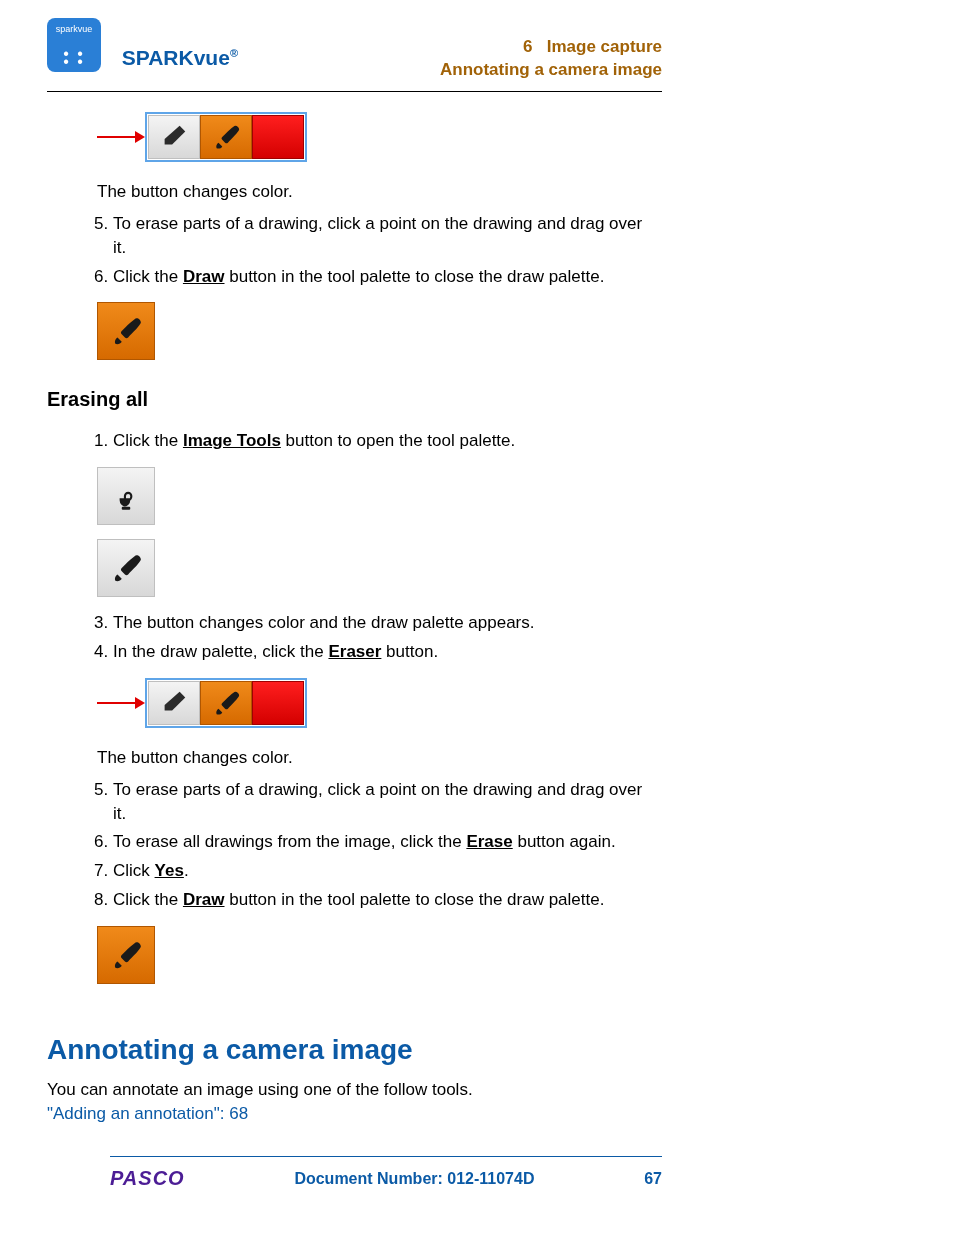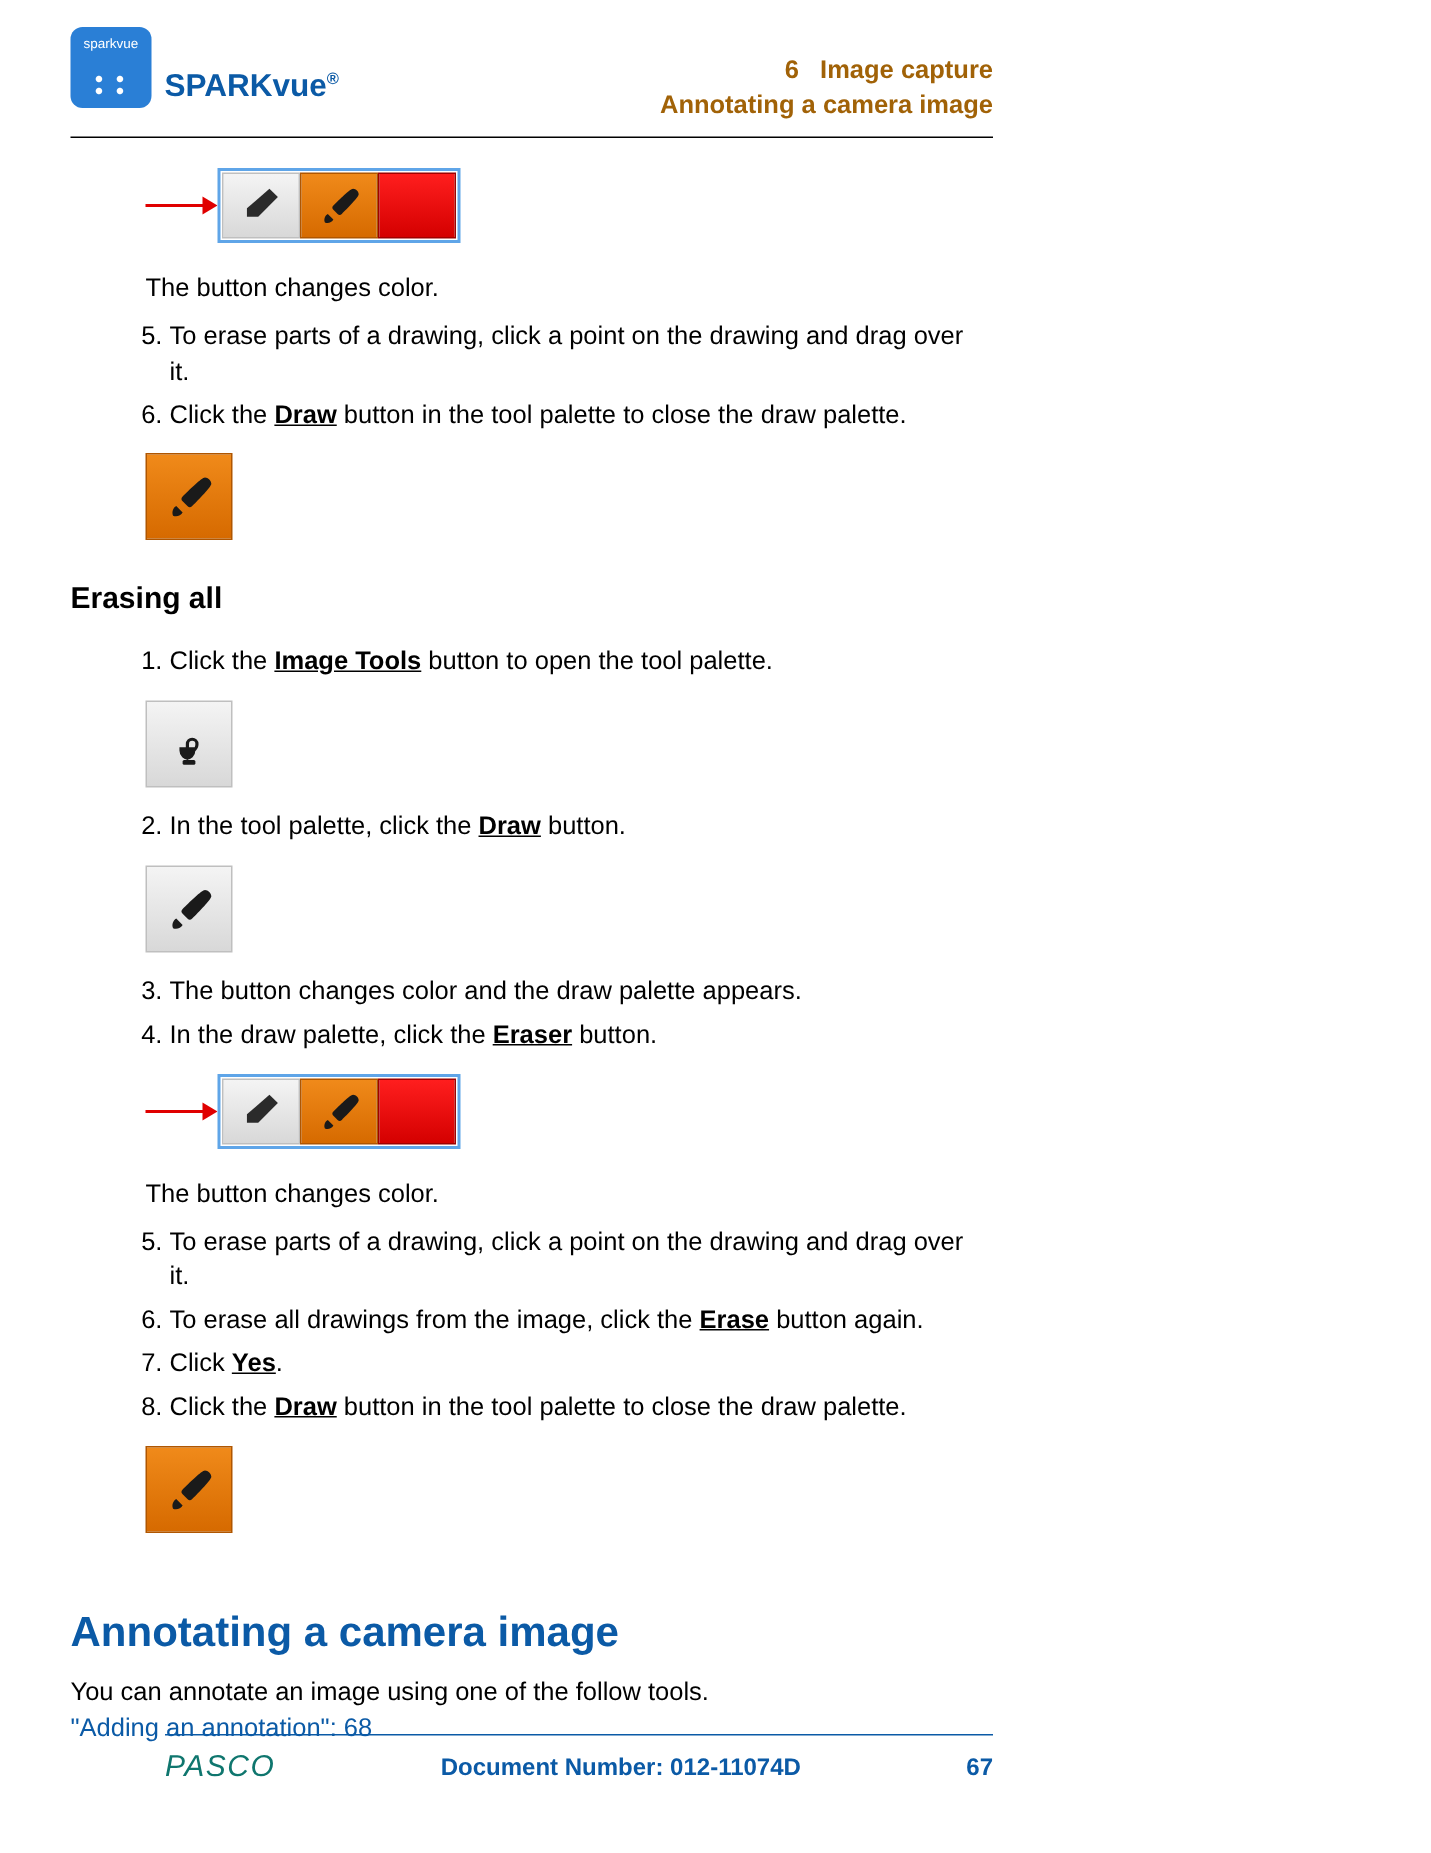--- a/index.html
+++ b/index.html
@@ -32,21 +32,21 @@
     font-size: 9px;
     text-align: center;
   }
   .logo .wordmark { display:block; padding-top:6px; font-size:9px; }
   .logo .dots { position:absolute; bottom:6px; left:0; right:0; text-align:center; font-size:16px; line-height:8px; letter-spacing:2px; }
   .brand {
     display: inline-block;
     color: #0b5aa6;
     font-weight: bold;
     font-size: 21px;
-    margin-left: 4px;
+    margin-left: 16px;
     line-height: 70px;
     vertical-align: top;
   }
   .brand sup { font-size: 11px; }
   .breadcrumb {
     position: absolute;
     top: 18px;
     right: 0;
     text-align: right;
     color: #a16207;
@@ -66,21 +66,21 @@
   a.xref { color: #0b5aa6; text-decoration: none; }
   b.ui { font-weight: bold; text-decoration: underline; }
   .footer {
     position: absolute;
     bottom: 45px;
     left: 110px;
     right: 110px;
   }
   .footer-rule { border:none; border-top:1px solid #0b5aa6; margin-bottom:10px; }
   .footer-row { display:flex; align-items:center; justify-content:space-between; color:#0b5aa6; font-weight:bold; font-size:16px; }
-  .footer-logo { font-style: italic; font-weight: normal; font-size:20px; color:#0f766e; letter-spacing:1px; }
+  .footer-logo { font-style: italic; font-weight: bold; font-size:20px; color:#4c1d95; letter-spacing:1px; }
   
   .toolbar3 {
     display: inline-flex;
     border: 2px solid #5fa5e8;
     background:#fff;
     padding:1px;
   }
   .sq {
     width: 52px;
     height: 44px;
@@ -184,25 +184,20 @@
     </ol>
     <div class="indent">
       <span class="single-icon grey-bg">
         <svg viewBox="0 0 32 32" width="34" height="34">
           <path d="M16 26a6 6 0 0 1-6-6v-2h4v-2a4 4 0 0 1 8 0c0 4-3 4-3 7h-1c0-4 2-4 2-7a2 2 0 1 0-4 0v2h4v2a6 6 0 0 1-6 6z" fill="#1a1a1a"></path>
           <rect x="12" y="26" width="8" height="3" rx="1" fill="#1a1a1a"></rect>
         </svg>
       </span>
     </div>
 
-    <ol class="steps" start="2">
-      <li>
-        <span>In the tool palette, click the </span><b class="ui">Draw</b><span> button.</span>
-      </li>
-    </ol>
     <div class="indent">
       <span class="single-icon grey-bg">
         <svg viewBox="0 0 32 32" width="34" height="34">
             <path d="M26 4c-2 0-10 8-14 12c-1 1-1 2 0 3l3 3c1 1 2 1 3 0c4-4 12-12 12-14c0-2-2-4-4-4zM8 22c-2 1-3 4-2 6c2 1 5 0 6-2z" fill="#1a1a1a"></path>
           </svg>
       </span>
     </div>
 
     <ol class="steps" start="3">
       <li><span>The button changes color and the draw palette appears.</span></li>

